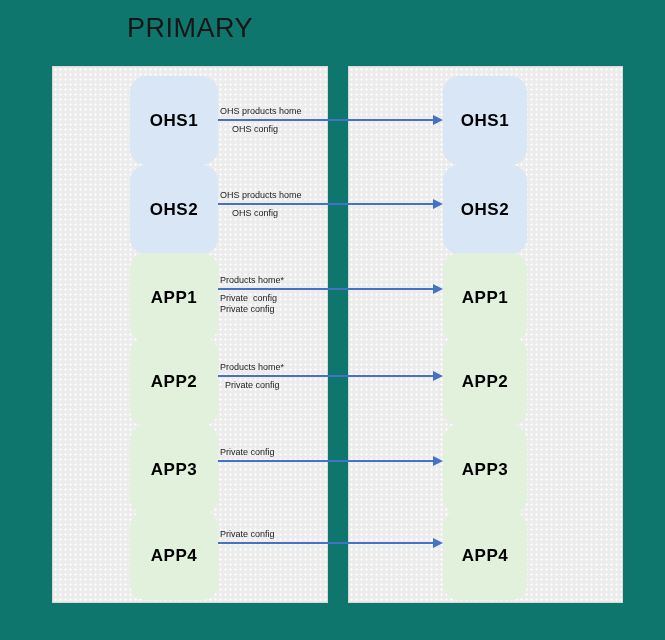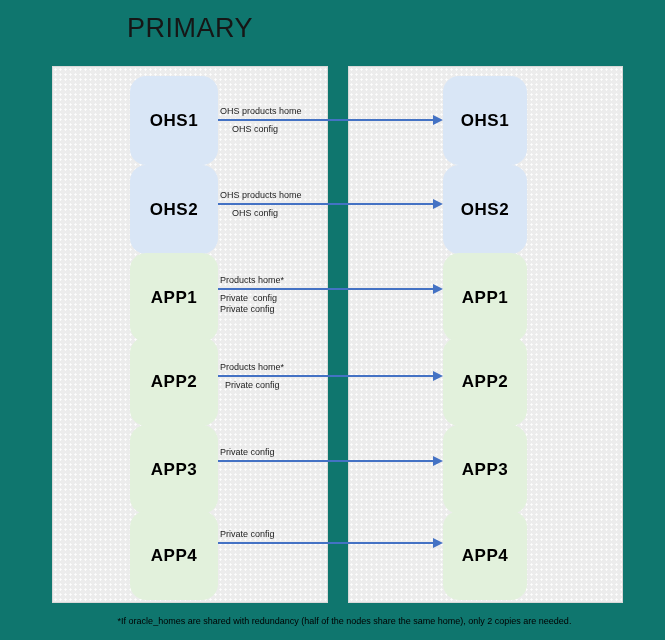--- a/index.html
+++ b/index.html
@@ -138,14 +138,13 @@
     <div class="node-box secondary app" style="top: 511px;">
       <span class="box-label">APP4</span>
     </div>
     <div class="arrow-labels labels-above" style="bottom: 100px;"><div class="arrow-label">Private config</div></div>
     <div class="arrow-line" style="top: 542px;"></div>
     <div class="arrow-head" style="top: 538px;"></div>
     <div class="arrow-labels labels-below" style="top: 547px;"></div>
   </div>
 </div>
 
-  <div id="footnote">*If oracle_homes  are shared with redundancy (half of the nodes share the same home), only 2 copies are needed.</div>
 </div>
 
 </body></html>

